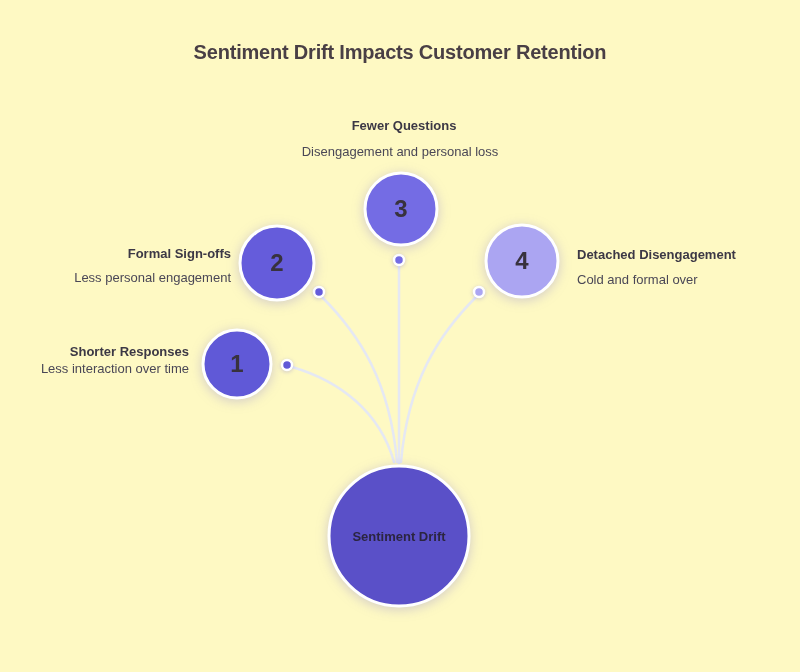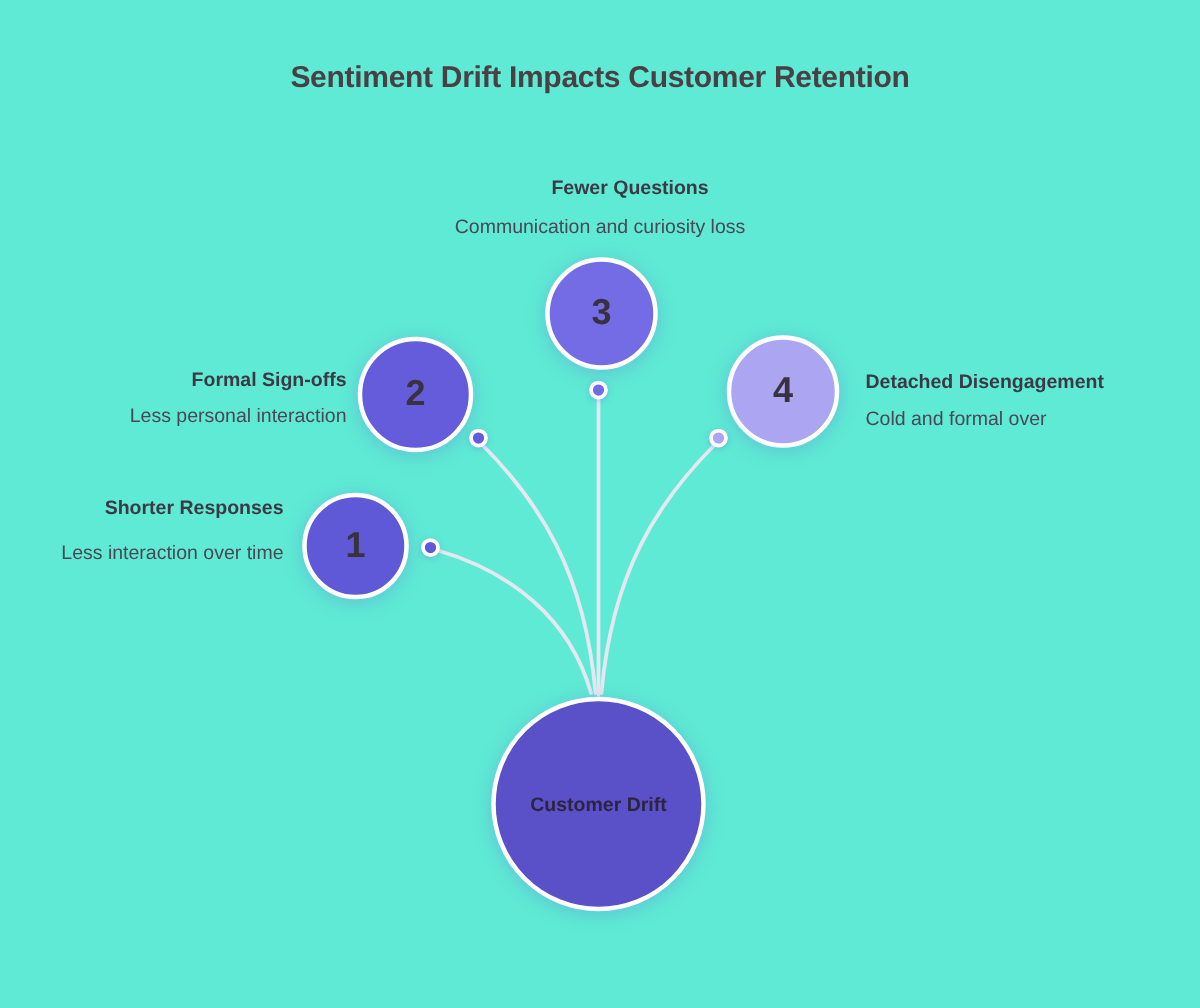--- a/index.html
+++ b/index.html
@@ -1,17 +1,17 @@
 <!DOCTYPE html>
 <html><head>
 <meta charset="utf-8">
 <style>
   html,body{margin:0;padding:0;background:#ffffff;}
   .canvas{
-    position:relative;width:800px;height:672px;background:#5eead4;
+    position:relative;width:800px;height:672px;background:#fef9c3;
     font-family:"Liberation Sans",sans-serif;overflow:hidden;
   }
   .title{
     position:absolute;top:41px;left:0;width:100%;margin:0;
     text-align:center;font-size:20px;line-height:22px;font-weight:bold;
     color:#493F45;letter-spacing:-0.2px;
   }
   .diagram{position:absolute;left:0;top:0;}
   .connector{fill:none;stroke-width:2.5;stroke-linecap:round;}
   .dot{stroke:#ffffff;stroke-width:2.5;filter:drop-shadow(0 1px 2px rgba(98,89,214,0.30));}
@@ -62,27 +62,27 @@
     <circle class="node" cx="401" cy="209" r="36" fill="#746CE4"></circle>
     <circle class="node" cx="522" cy="261" r="36" fill="#ABA5F2"></circle>
     <circle class="node" cx="399" cy="536" r="70" fill="#5A50C8"></circle>
   </svg>
 
   <div class="num" style="left:237px;top:364px;">1</div>
   <div class="num" style="left:277px;top:263px;">2</div>
   <div class="num" style="left:401px;top:209px;">3</div>
   <div class="num" style="left:522px;top:261px;">4</div>
 
-  <div class="center-label" style="left:399px;top:536px;">Customer Drift</div>
+  <div class="center-label" style="left:399px;top:536px;">Sentiment Drift</div>
 
-  <div class="node-label" style="right:611px;top:338px;">Shorter Responses</div>
+  <div class="node-label" style="right:611px;top:351px;">Shorter Responses</div>
   <div class="node-desc" style="right:611px;top:368px;">Less interaction over time</div>
 
   <div class="node-label" style="right:569px;top:253px;">Formal Sign-offs</div>
-  <div class="node-desc" style="right:569px;top:277px;">Less personal interaction</div>
+  <div class="node-desc" style="right:569px;top:277px;">Less personal engagement</div>
 
-  <div class="node-label align-center" style="left:420px;top:125px;text-align:center;">Fewer Questions</div>
-  <div class="node-desc align-center" style="left:400px;top:151px;">Communication and curiosity loss</div>
+  <div class="node-label align-center" style="left:404px;top:125px;text-align:center;">Fewer Questions</div>
+  <div class="node-desc align-center" style="left:400px;top:151px;">Disengagement and personal loss</div>
 
   <div class="node-label" style="left:577px;top:254px;">Detached Disengagement</div>
   <div class="node-desc" style="left:577px;top:279px;">Cold and formal over</div>
 
 </div>
 
 </body></html>

